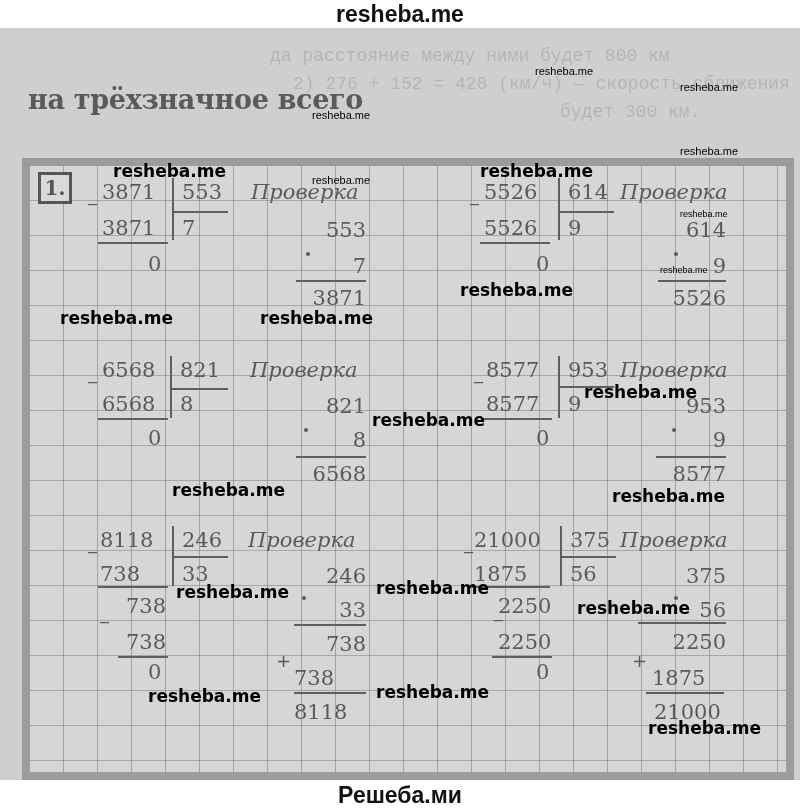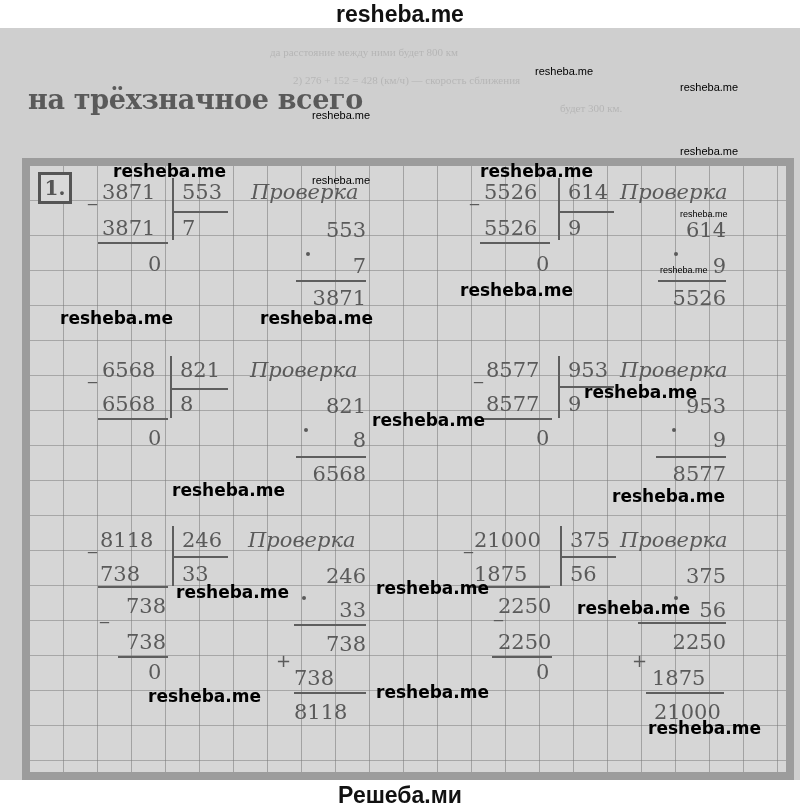--- a/index.html
+++ b/index.html
@@ -19,21 +19,21 @@
     font-size: 23px; line-height: 30px; color: #111;
   }
 
   .page {
     position: absolute; left: 0; top: 28px; width: 800px; height: 752px;
     background: #cfcfcf;
     overflow: hidden;
   }
   .ghost-text {
     position: absolute; color: rgba(90,90,90,0.22);
-    font-family: Liberation Serif, serif; font-size: 11px; white-space: nowrap;
+    font-family: Liberation Mono, monospace; font-size: 18px; white-space: nowrap;
   }
 
   .title-line {
     position: absolute; left: 28px;
     font-family: "DejaVu Serif", serif; font-weight: bold;
     font-size: 27px; color: #5a5a5a; letter-spacing: -0.3px; white-space: nowrap;
   }
 
   .exercise-box {
     position: absolute; left: 22px; top: 130px; width: 772px; height: 622px;

